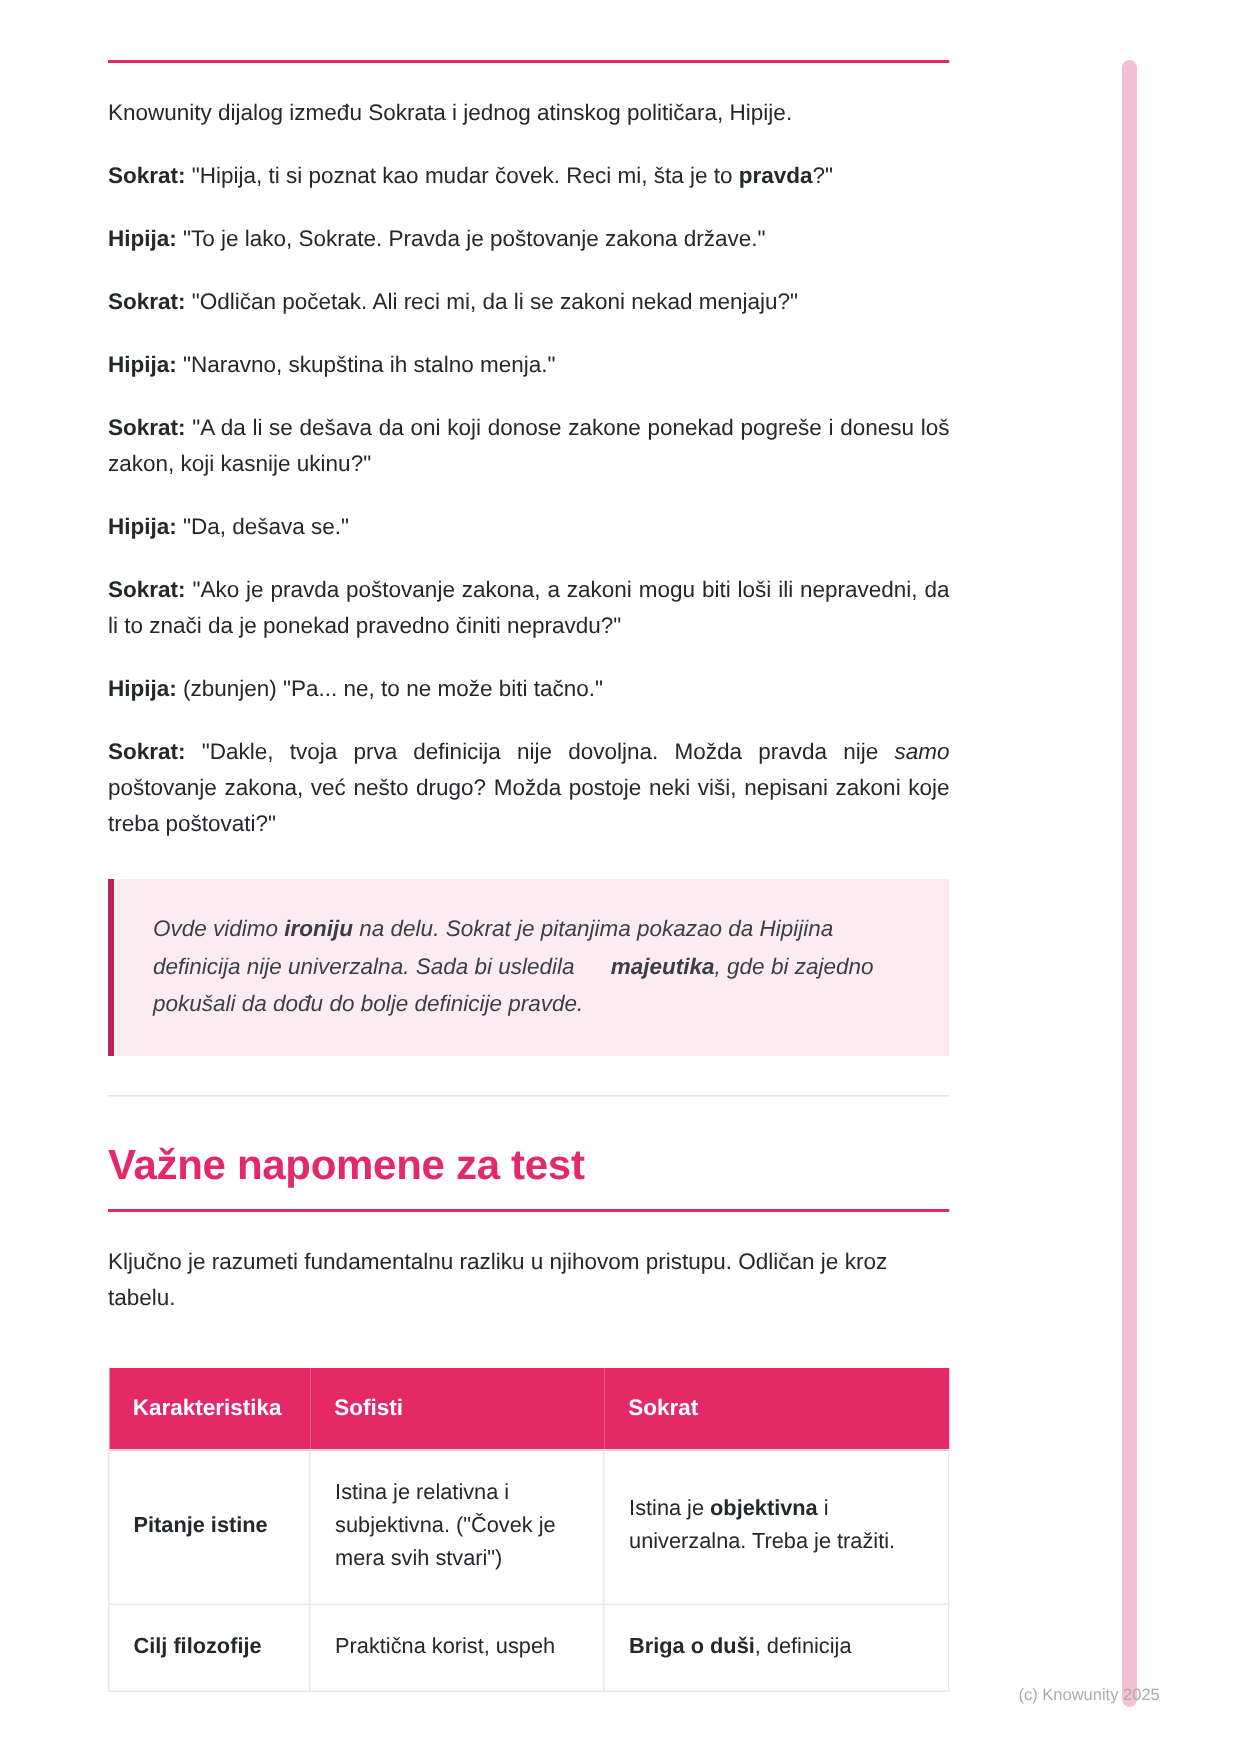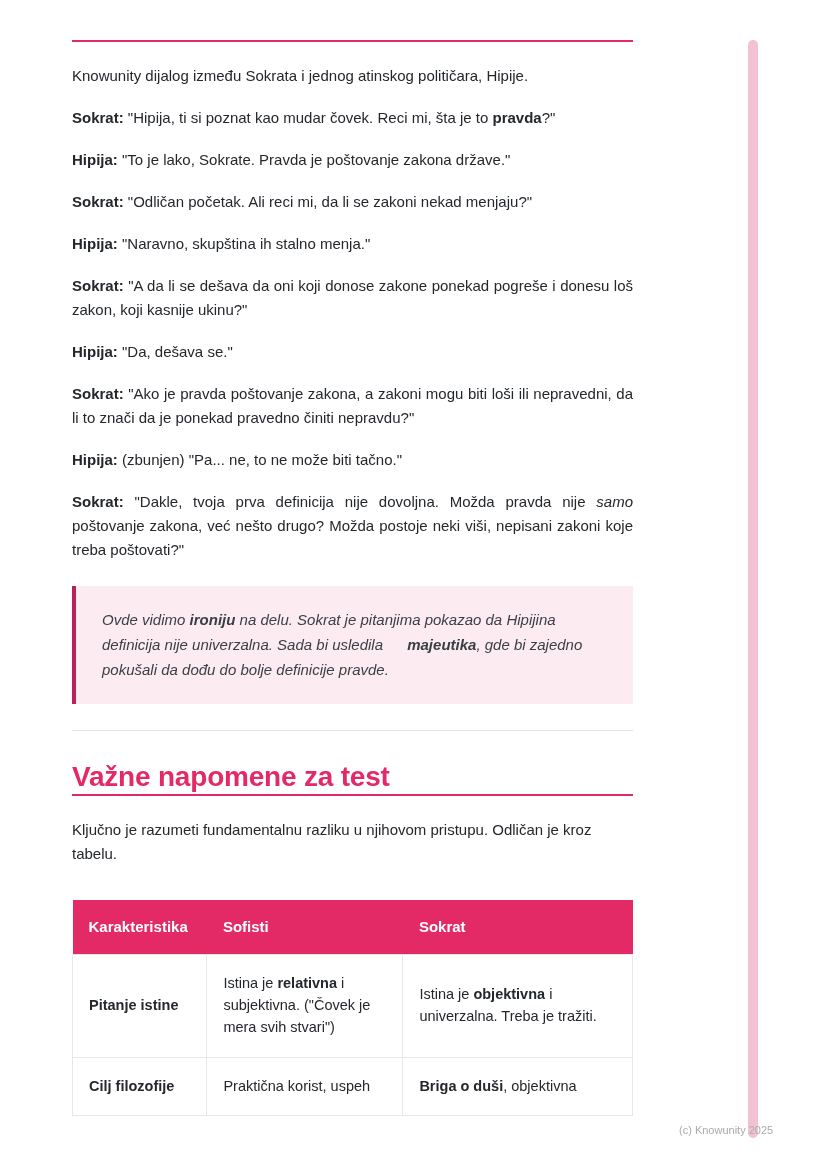--- a/index.html
+++ b/index.html
@@ -27,21 +27,21 @@
     padding: 22px 26px;
     font-style: italic;
     color: #3a3f45;
     line-height: 1.65;
   }
   hr.divider { border: 0; border-top: 1px solid #e3e4e6; margin: 0 0 28px 0; }
   h1.section-heading {
     color: var(--accent, #e32a66);
     font-size: 28px; font-weight: 800; letter-spacing: -0.2px;
     line-height: 1.25;
-    margin: 0 0 0 0;
+    margin: 0 0 12px 0;
   }
   .heading-rule { height: 2px; background: var(--accent, #e32a66); margin-bottom: 22px; }
   table.compare {
     width: 100%;
     border-collapse: collapse;
     margin-top: 34px;
   }
   table.compare col.c1 { width: 24%; }
   table.compare col.c2 { width: 35%; }
   table.compare col.c3 { width: 41%; }
@@ -116,27 +116,27 @@
     <thead>
       <tr>
         <th>Karakteristika</th>
         <th>Sofisti</th>
         <th>Sokrat</th>
       </tr>
     </thead>
     <tbody>
       <tr>
         <td class="rowlabel">Pitanje istine</td>
-        <td><span>Istina je </span><span style="font-weight: 700; text-align: center;">relativna</span><span> i subjektivna. ("Čovek je mera svih stvari")</span></td>
+        <td><span>Istina je </span><span style="font-weight: 400; text-align: center;">relativna</span><span> i subjektivna. ("Čovek je mera svih stvari")</span></td>
         <td><span>Istina je </span><span style="font-weight: 700;">objektivna</span><span> i univerzalna. Treba je tražiti.</span></td>
       </tr>
       <tr>
         <td class="rowlabel">Cilj filozofije</td>
         <td><span>Praktična korist, uspeh</span></td>
-        <td><span style="font-weight: 700;">Briga o duši</span><span>, objektivna</span></td>
+        <td><span style="font-weight: 700;">Briga o duši</span><span>, definicija</span></td>
       </tr>
     </tbody>
   </table>
 
 </div>
 
 <div class="stripe"></div>
 <div class="watermark">(c) Knowunity 2025</div>
 
 </body></html>

